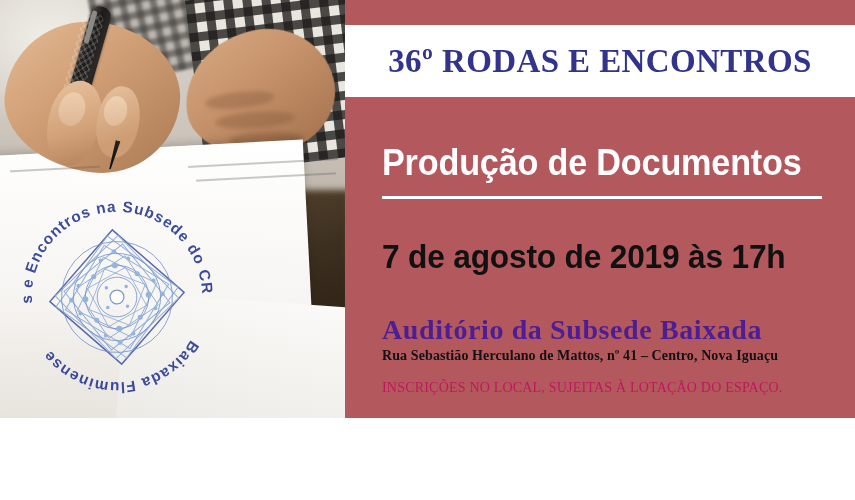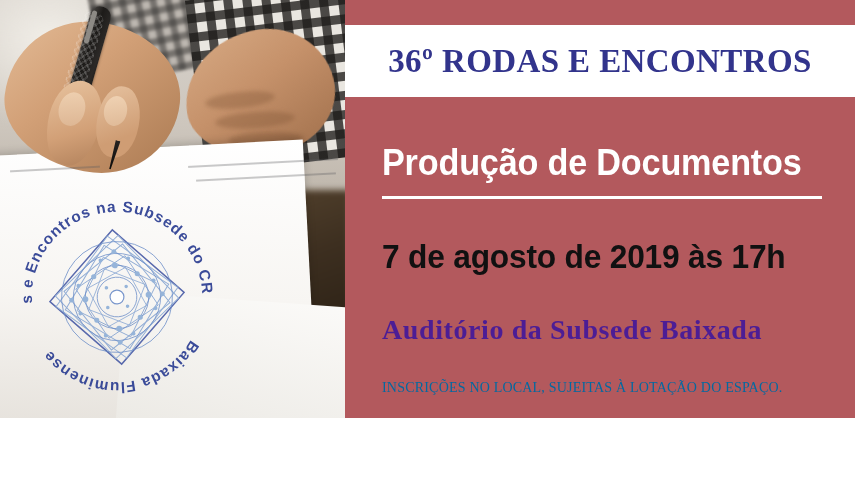--- a/index.html
+++ b/index.html
@@ -240,21 +240,21 @@
     color: #121212;
     letter-spacing: .1px;
     white-space: nowrap;
   }
   #note {
     position: absolute;
     left: 382px; top: 380px;
     font-family: "Liberation Serif", "DejaVu Serif", serif;
     font-weight: normal;
     font-size: 14px;
-    color: #0369a1;
+    color: #be185d;
     letter-spacing: .2px;
     white-space: nowrap;
   }
 
   
   #footer {
     position: absolute;
     left: 0; top: 418px;
     width: 855px; height: 82px;
     background: #ffffff;
@@ -363,20 +363,21 @@
   <div id="panel">
     <div id="title-band">
       <span id="event-title">36º RODAS E  ENCONTROS</span>
     </div>
   </div>
 
   <div id="subject">Produção de Documentos</div>
   <div id="subject-rule"></div>
   <div id="datetime">7 de agosto de 2019 às 17h</div>
   <div id="venue">Auditório da Subsede Baixada</div>
+  <div id="address">Rua Sebastião Herculano de Mattos, nº 41 – Centro, Nova Iguaçu</div>
   <div id="note">INSCRIÇÕES NO LOCAL, SUJEITAS À LOTAÇÃO DO ESPAÇO.</div>
 
   <div id="footer">
     
 
     
 
     
 
     

